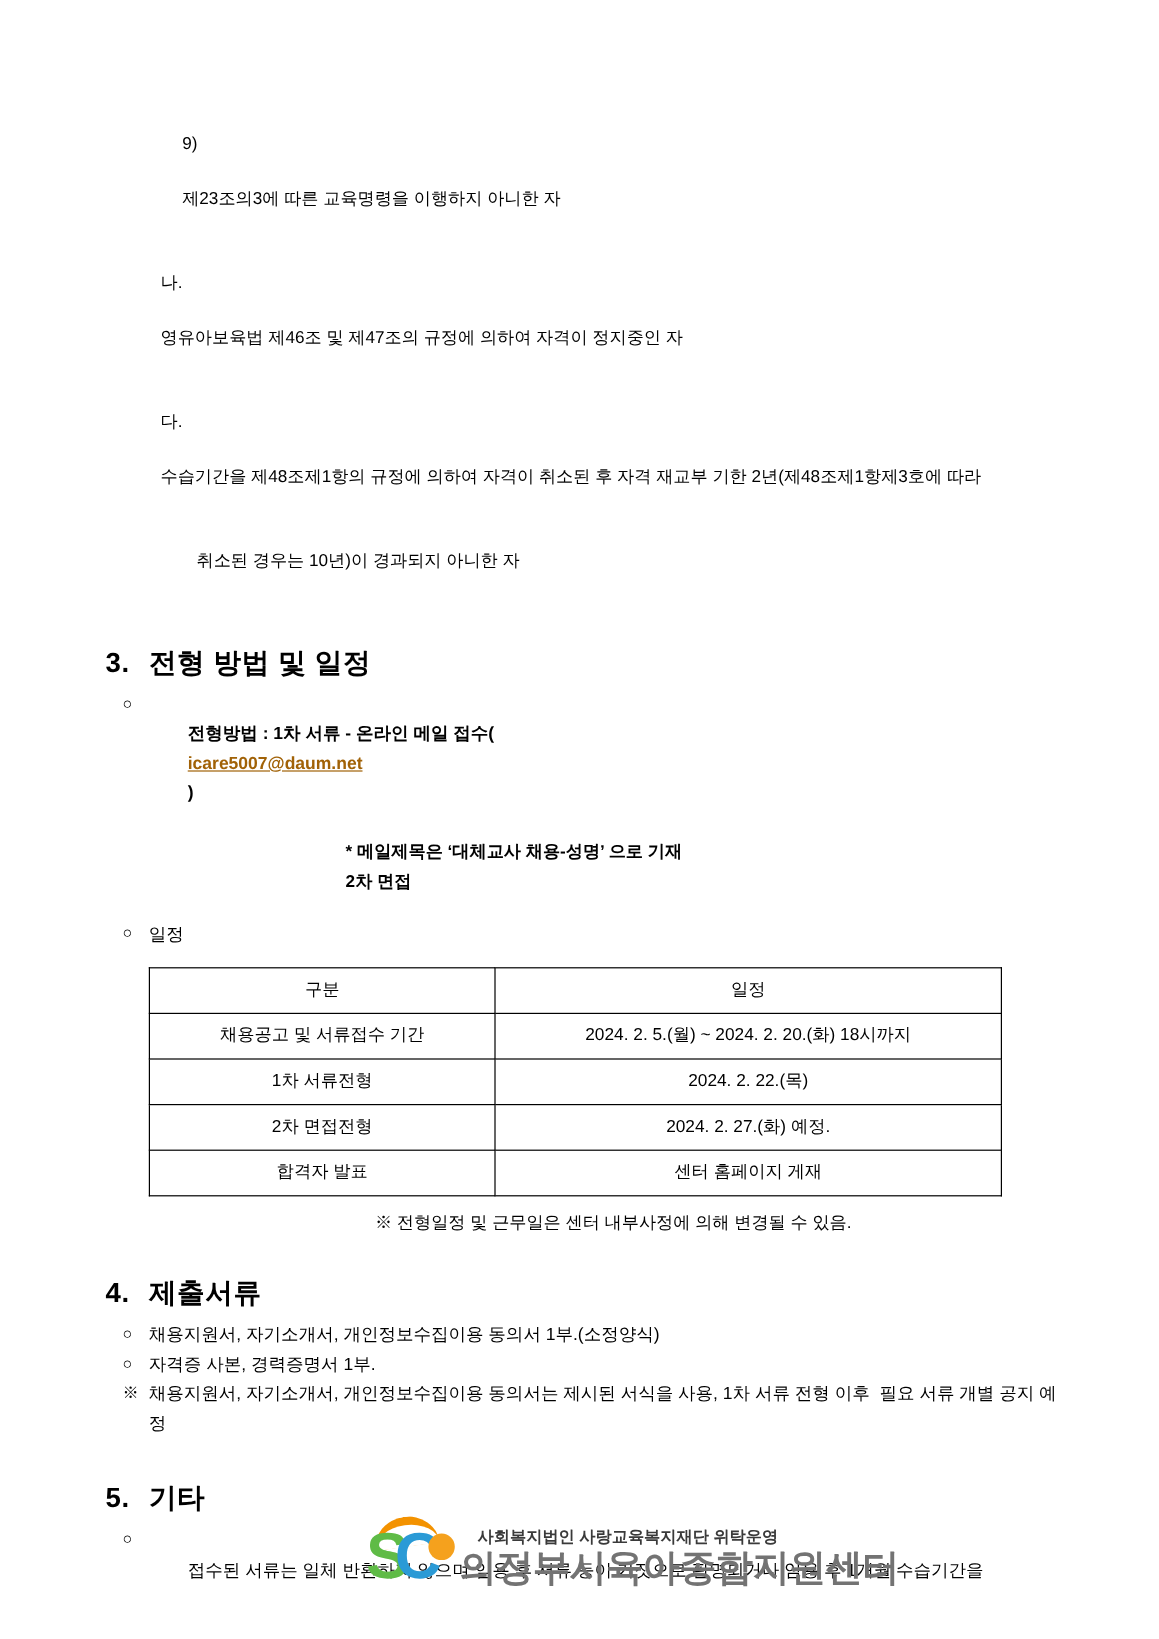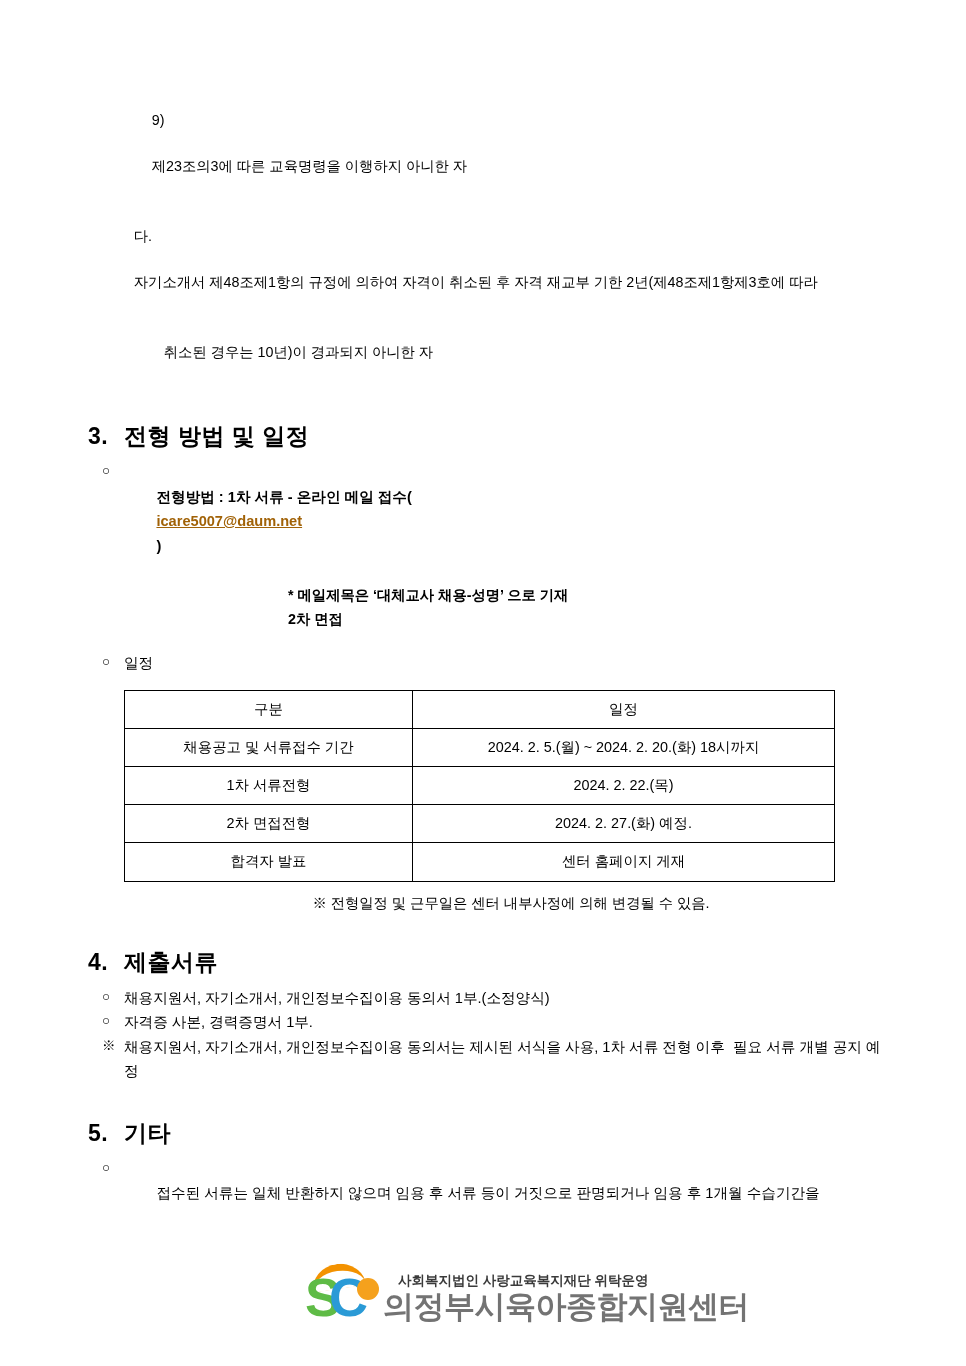--- a/index.html
+++ b/index.html
@@ -191,23 +191,28 @@
 <div class="page">
   <div class="doc">
 
     <div class="pre-block">
       <div class="line ind-1">
         <span>9)</span>
         <span>&nbsp; </span>
         <span>제23조의3에 따른 교육명령을 이행하지 아니한 자</span>
       </div>
       <div class="line ind-2">
+        <span>나.</span>
+        <span>&nbsp; </span>
+        <span>영유아보육법 제46조 및 제47조의 규정에 의하여 자격이 정지중인 자</span>
+      </div>
+      <div class="line ind-2">
         <span>다.</span>
         <span>&nbsp; </span>
-        <span>자기소개서 제48조제1항의 규정에 의하여 자격이 취소된 후 자격 재교부 기한 2년(제48조제1항제3호에 따라</span>
+        <span>수습기간을 제48조제1항의 규정에 의하여 자격이 취소된 후 자격 재교부 기한 2년(제48조제1항제3호에 따라</span>
       </div>
       <div class="line ind-3">
         <span>취소된 경우는 10년)이 경과되지 아니한 자</span>
       </div>
     </div>
 
     <div class="sec-head">
       <span class="num">3.</span>
       <span>전형 방법 및 일정</span>
     </div>

